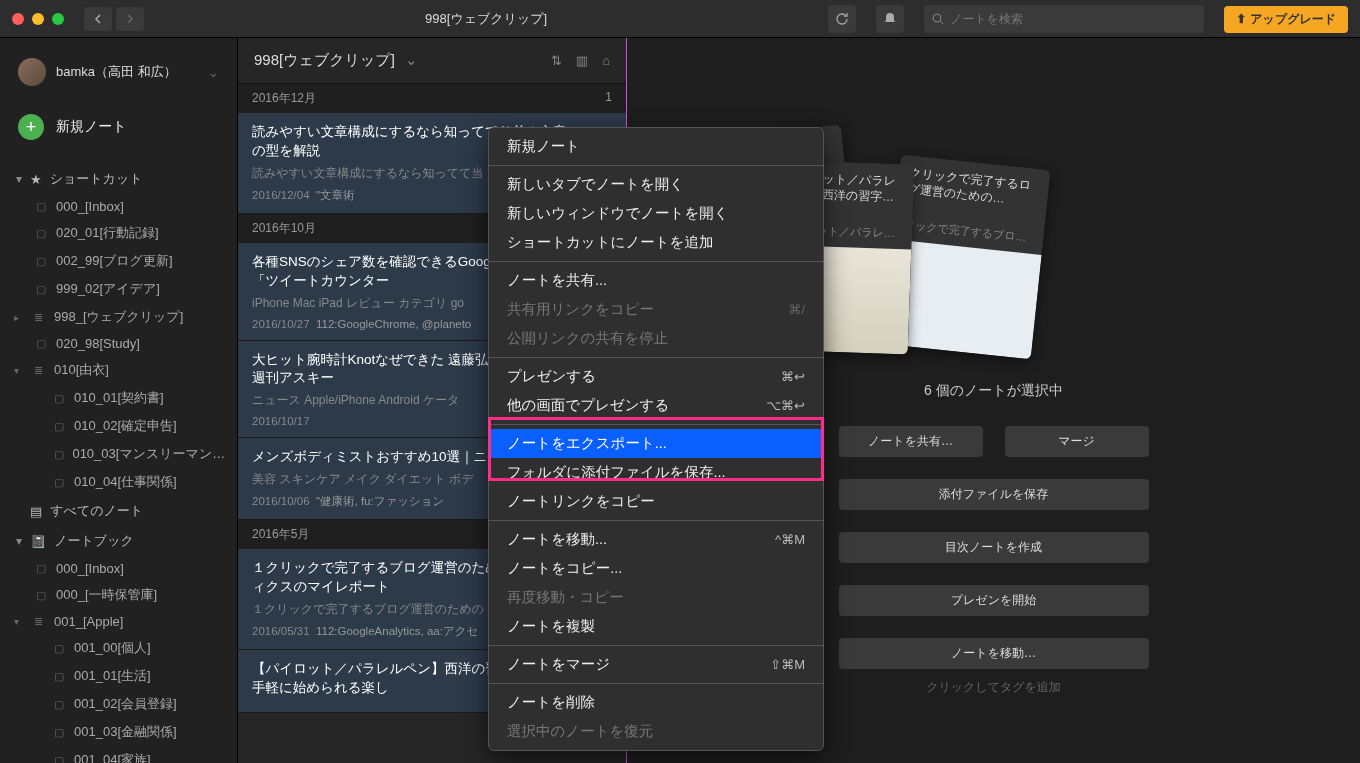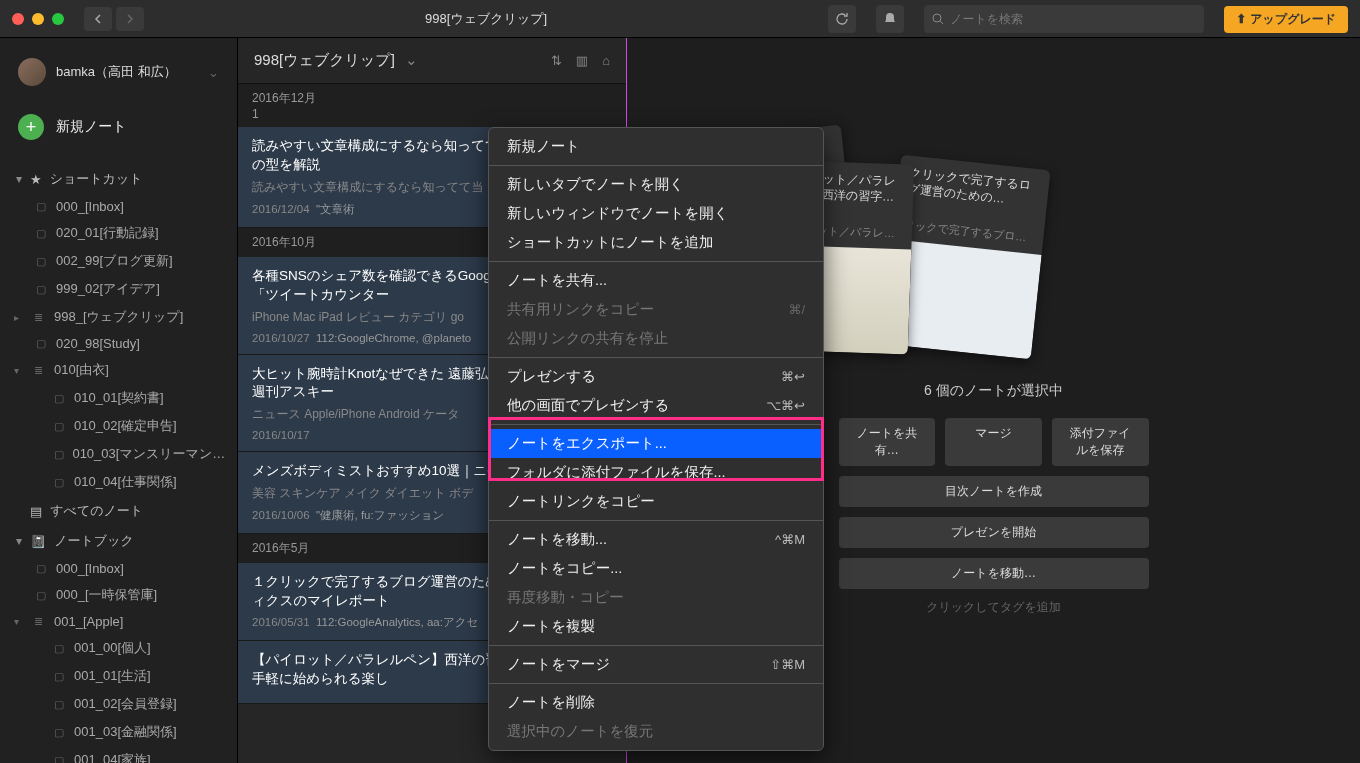--- a/index.html
+++ b/index.html
@@ -90,21 +90,21 @@
 .nl-header {
   height: 46px; display: flex; align-items: center; padding: 0 16px;
   border-bottom: 1px solid #111;
 }
 .nl-title { color: #ddd; font-size: 15px; flex: 1; }
 .nl-title .chev { color: #888; margin-left: 6px; }
 .nl-actions { display: flex; gap: 14px; color: #888; }
 .nl-body { flex: 1; overflow: hidden; }
 .date-header {
   background: #1f1f1f; padding: 6px 14px; color: #999; font-size: 12px;
-  display: flex; justify-content: space-between; flex-direction: column;
+  display: flex; justify-content: space-between;
 }
 .note-item {
   padding: 10px 14px; border-bottom: 1px solid #1a1a1a;
 }
 .note-item.selected { background: #2d3a4a; }
 .ni-title { color: #eee; font-size: 13.5px; line-height: 1.4; margin-bottom: 4px; }
 .note-item.selected .ni-title { color: #fff; }
 .ni-snip { color: #888; font-size: 12px; margin-bottom: 6px;
   white-space: nowrap; overflow: hidden; text-overflow: ellipsis; }
 .ni-meta { color: #888; font-size: 11.5px; }
@@ -118,21 +118,21 @@
   overflow: hidden; display: flex; flex-direction: column;
 }
 .card-title {
   padding: 10px; color: #ddd; font-size: 12px; line-height: 1.3;
   height: 62px;
 }
 .card-sub { padding: 0 10px 8px; color: #888; font-size: 11px;
   white-space: nowrap; overflow: hidden; text-overflow: ellipsis; }
 .card-img { flex: 1; background: #4a5a6a; }
 .sel-count { text-align: center; color: #ccc; margin-top: 40px; font-size: 14px; }
-.action-row { display: flex; gap: 10px; justify-content: center; margin-top: 18px; flex-wrap: wrap; width: 310px; margin-left: auto; margin-right: auto; }
+.action-row { display: flex; gap: 22px; justify-content: center; margin-top: 26px; flex-wrap: wrap; width: 310px; margin-left: auto; margin-right: auto; }
 .action-btn {
   background: #3a3a3a; color: #ddd; padding: 7px 14px; border-radius: 4px;
   font-size: 12px; flex: 1; text-align: center; min-width: 90px;
 }
 .action-btn.wide { flex-basis: 100%; }
 .tag-input { color: #666; text-align: center; margin-top: 10px; font-size: 12px; }
 
 .ctx {
   position: absolute; left: 488px; top: 127px; width: 336px;
   background: #2f2f2f; border: 1px solid #555; border-radius: 6px;
@@ -350,20 +350,21 @@
       <div class="note-item selected">
         <div class="ni-title">メンズボディミストおすすめ10選｜ニ香水？スキンケア？</div>
         <div class="ni-snip">美容 スキンケア メイク ダイエット ボデ</div>
         <div class="ni-meta"><span>2016/10/06</span>&nbsp;&nbsp;<span class="tags">"健康術, fu:ファッション</span></div>
       </div>
       <div class="date-header">
         <span>2016年5月</span>
       </div>
       <div class="note-item selected">
         <div class="ni-title">１クリックで完了するブログ運営のため Googleアナリティクスのマイレポート</div>
+        <div class="ni-snip">１クリックで完了するブログ運営のための</div>
         <div class="ni-meta"><span>2016/05/31</span>&nbsp;&nbsp;<span class="tags">112:GoogleAnalytics, aa:アクセ</span></div>
       </div>
       <div class="note-item selected">
         <div class="ni-title">【パイロット／パラレルペン】西洋の習カリグラフィーを手軽に始められる楽し</div>
       </div>
     </div>
   </div>
 
   <div class="main">
     <div class="cards">

